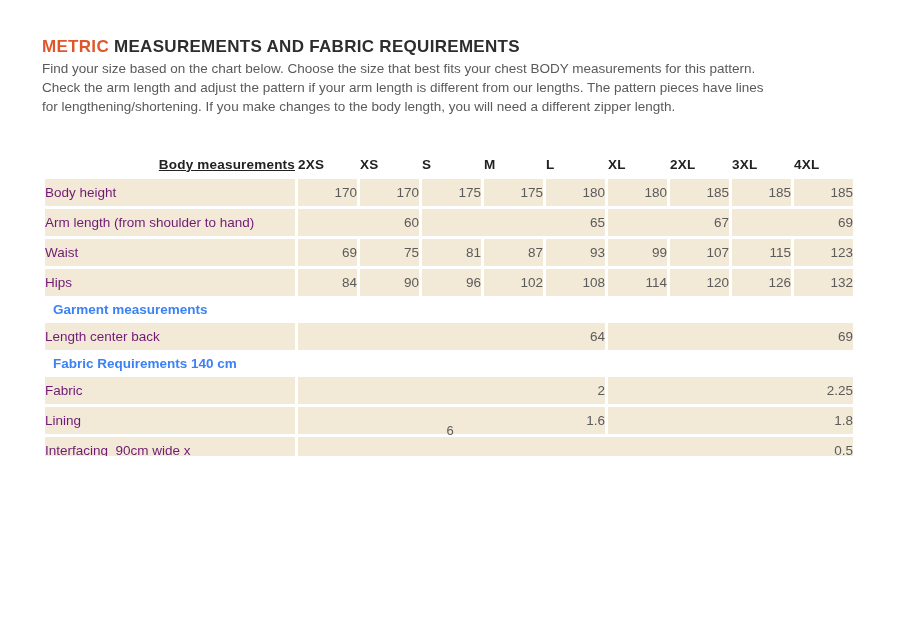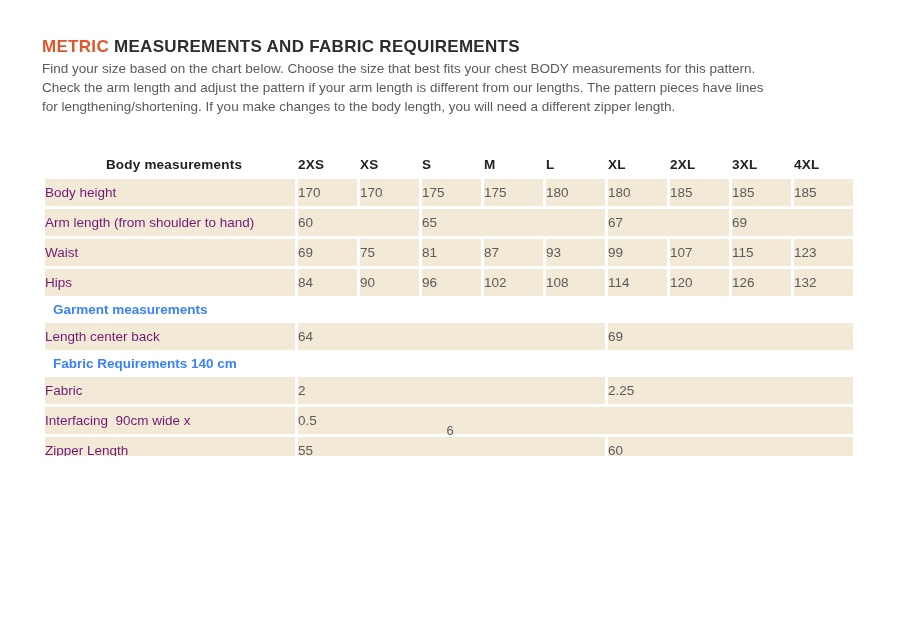--- a/index.html
+++ b/index.html
@@ -49,34 +49,35 @@
   }
   tr.header-row th{
     height:24px;
     font-weight:600;
     color:#222222;
     text-align:left;
     background:none;
     letter-spacing:.2px;
   }
   tr.header-row th.label-head{
-    text-align:center;
+    text-align:right;
     padding-left:8px;
+    text-decoration:underline;
   }
   td.label{
     background:var(--cell-bg);
     height:27px;
     padding-left:8px;
     color:#701a75;
     white-space:pre;
   }
   td.value{
     background:var(--cell-bg);
     height:27px;
-    text-align:left;
+    text-align:right;
     color:#5b5b5b;
   }
   tr.section-row td{
     background:none;
     height:21px;
     padding-left:8px;
     font-weight:600;
     color:#3b82f6;
   }
   .page-number{
@@ -180,20 +181,25 @@
         </tr>
         <tr class="section-row">
           <td class="section-label" colspan="10">Fabric Requirements 140 cm</td>
         </tr>
         <tr>
           <td class="label">Fabric</td>
           <td class="value" colspan="5">2</td>
           <td class="value" colspan="4">2.25</td>
         </tr>
         <tr>
+          <td class="label">Lining</td>
+          <td class="value" colspan="5">1.6</td>
+          <td class="value" colspan="4">1.8</td>
+        </tr>
+        <tr>
           <td class="label">Interfacing  90cm wide x</td>
           <td class="value" colspan="9">0.5</td>
         </tr>
         <tr>
           <td class="label">Zipper Length</td>
           <td class="value" colspan="5">55</td>
           <td class="value" colspan="4">60</td>
         </tr>
       </tbody>
   </table>

